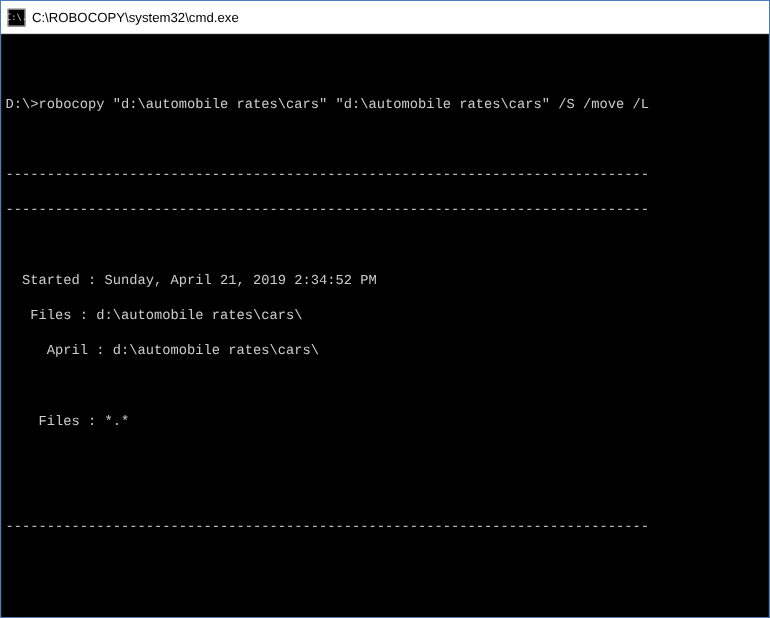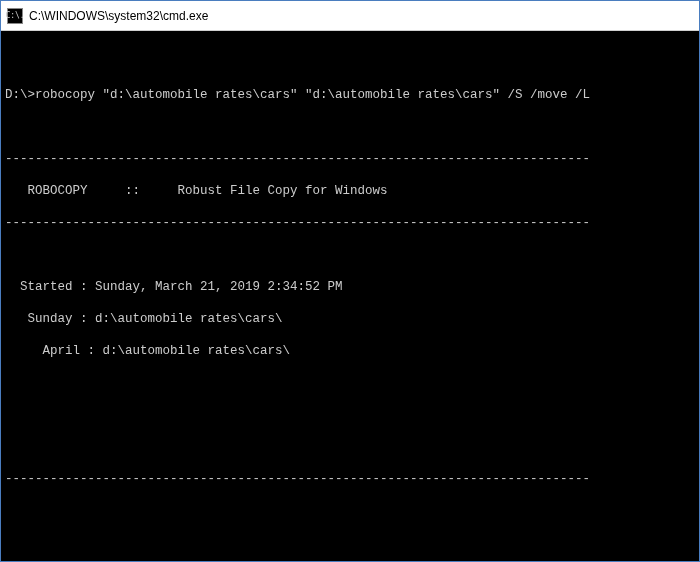--- a/index.html
+++ b/index.html
@@ -58,34 +58,34 @@
       white-space: pre;
       overflow: hidden;
     }
   </style>
 </head>
 <body>
 
 <div class="window">
   <div class="title-bar">
     <span class="title-icon">C:\.</span>
-    <span>C:\WINDOWS\system32\cmd.exe</span>
+    <span>C:\ROBOCOPY\system32\cmd.exe</span>
   </div>
   <div class="terminal">
 <div class="terminal-line"> </div>
 <div class="terminal-line">D:\&gt;robocopy "d:\automobile rates\cars" "d:\automobile rates\cars" /S /move /L</div>
 <div class="terminal-line"> </div>
 <div class="divider-dash">------------------------------------------------------------------------------</div>
-<div class="terminal-line">   ROBOCOPY     ::     Robust File Copy for Windows</div>
 <div class="divider-dash">------------------------------------------------------------------------------</div>
 <div class="terminal-line"> </div>
-<div class="terminal-line">  Started : Sunday, March 21, 2019 2:34:52 PM</div>
-<div class="terminal-line">   Sunday : d:\automobile rates\cars\</div>
+<div class="terminal-line">  Started : Sunday, April 21, 2019 2:34:52 PM</div>
+<div class="terminal-line">   Files : d:\automobile rates\cars\</div>
 <div class="terminal-line">     April : d:\automobile rates\cars\</div>
 <div class="terminal-line"> </div>
+<div class="terminal-line">    Files : *.*</div>
 <div class="terminal-line"> </div>
 <div class="terminal-line"> </div>
 <div class="divider-dash">------------------------------------------------------------------------------</div>
 
 
 
 
 
 
 

